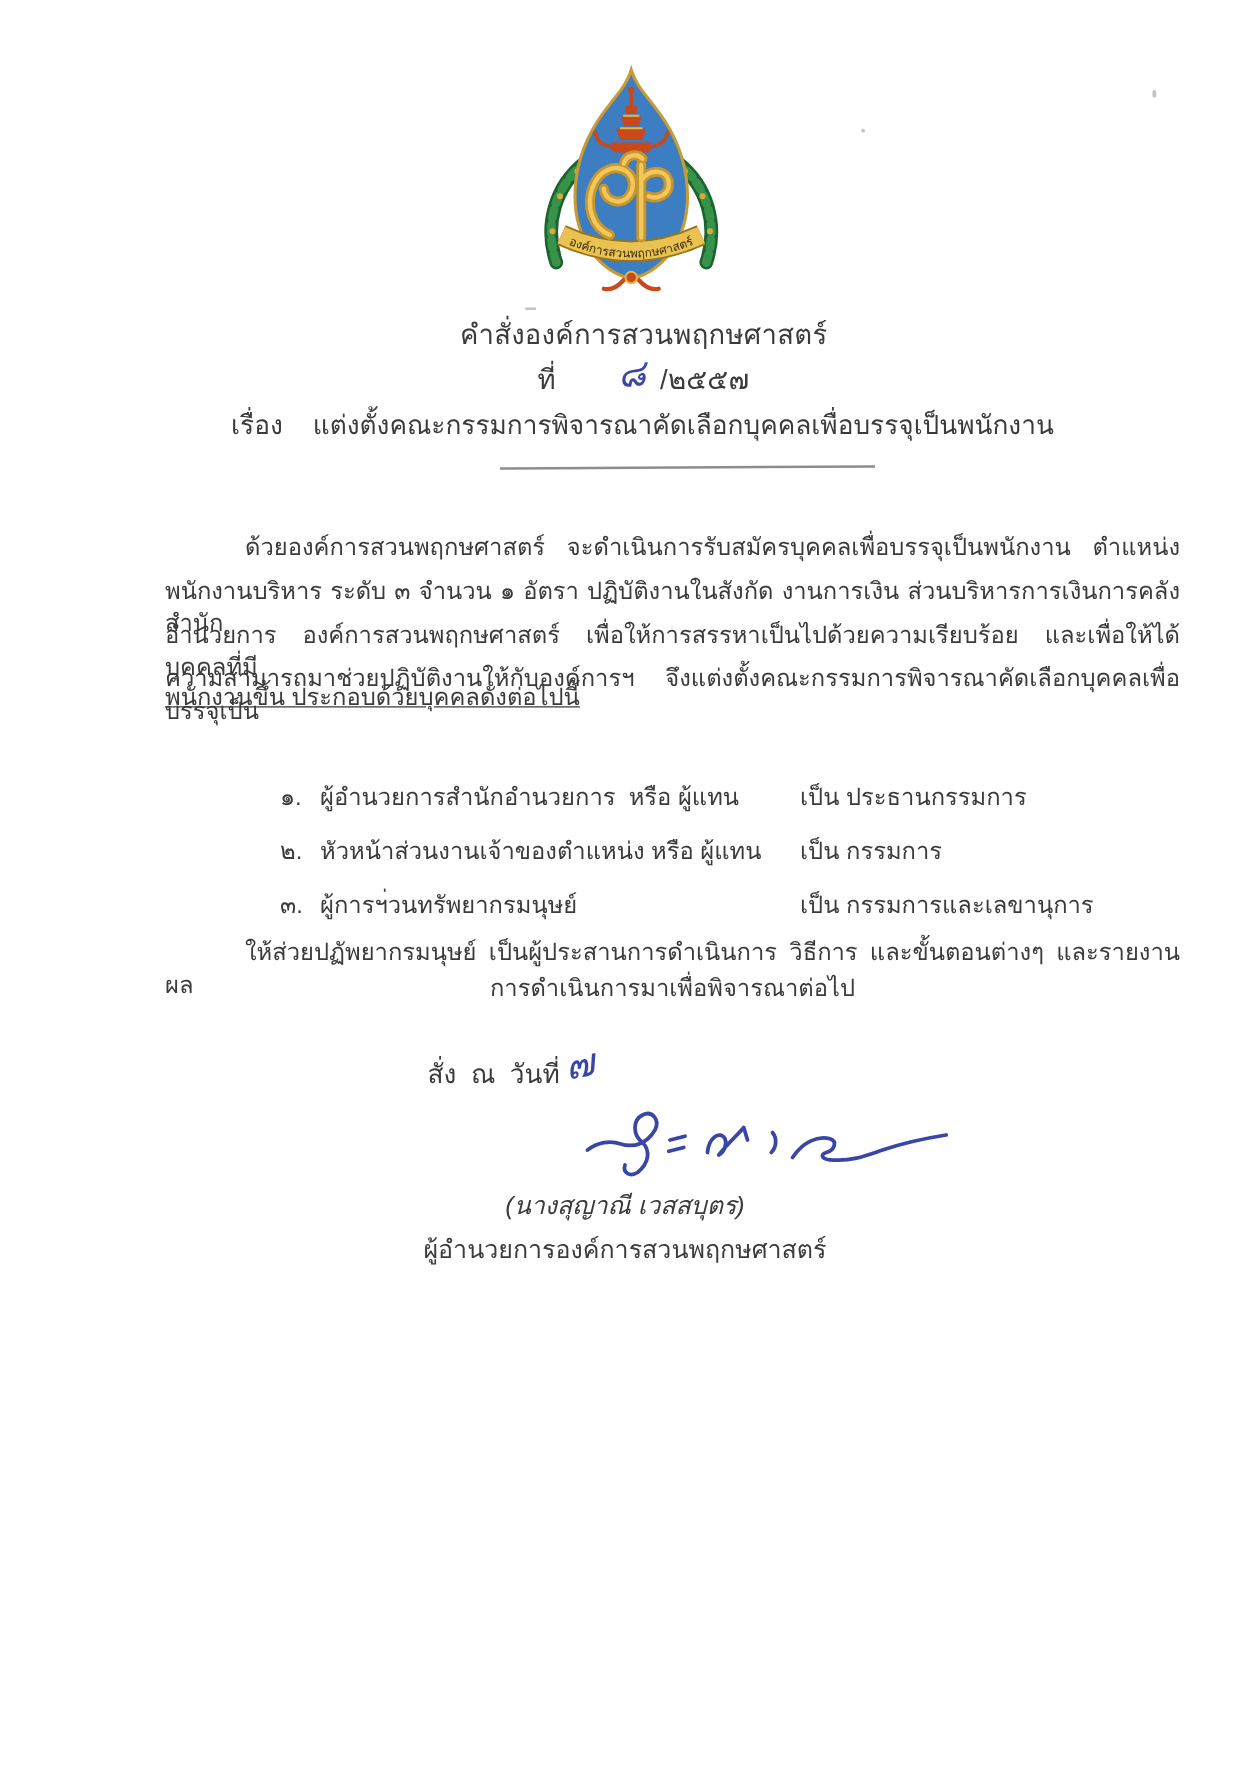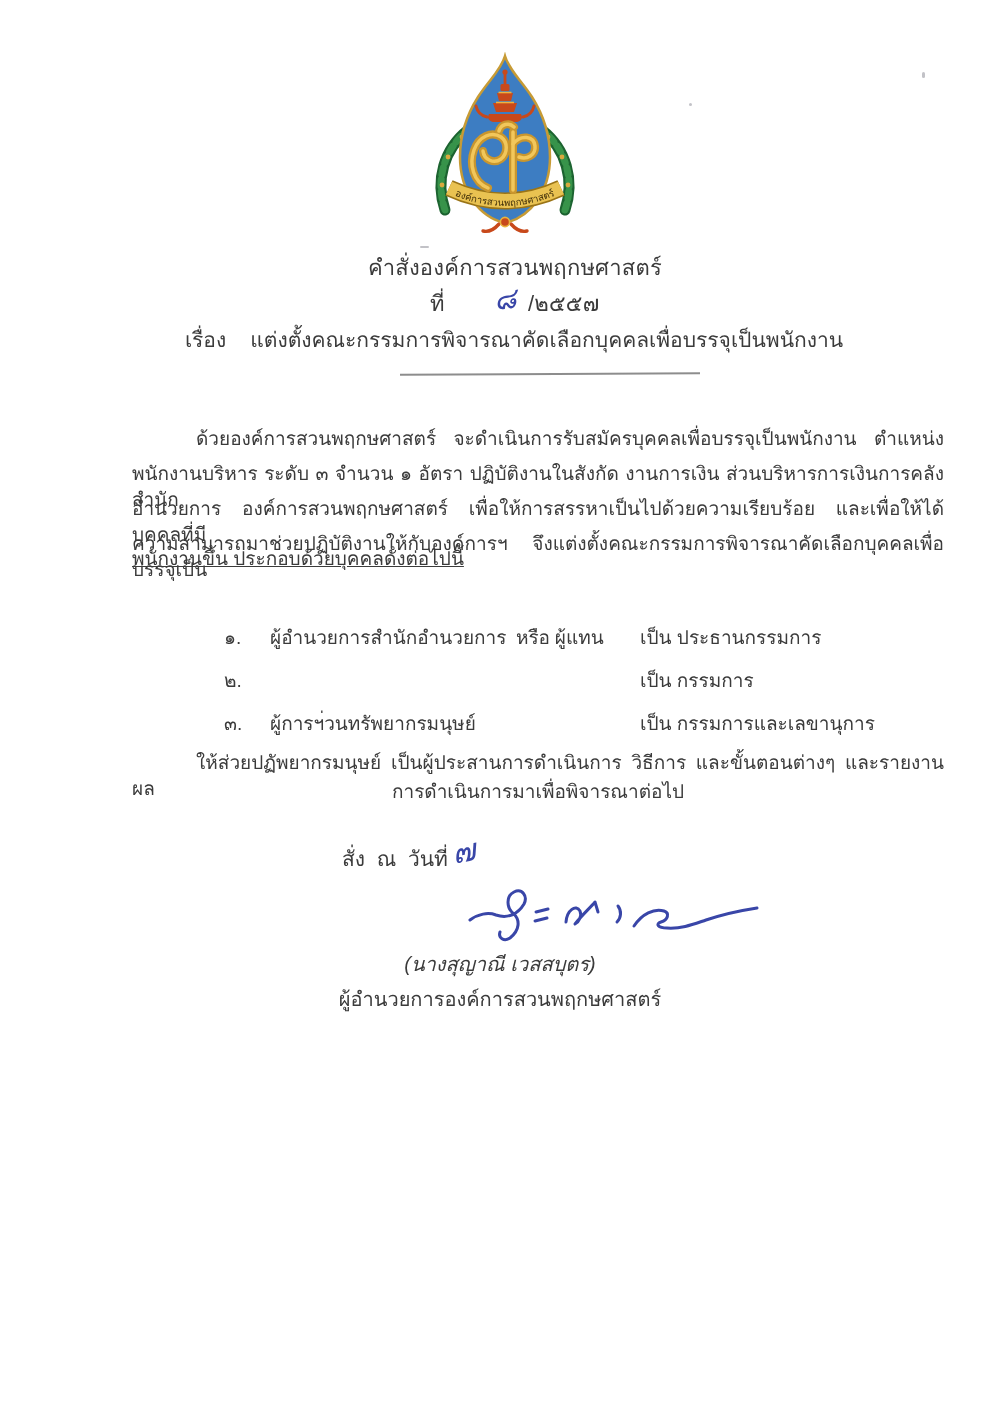--- a/index.html
+++ b/index.html
@@ -17,21 +17,21 @@
   .bline{position:absolute;left:132px;width:812px;font-size:19px;line-height:26px;}
   .just{text-align:justify;text-align-last:justify;}
   .indent{text-indent:64px;}
   .hand{color:#3946a8;font-style:italic;}
   .hand8{font-size:29px;transform:rotate(-6deg);display:inline-block;}
   .hand7{font-size:31px;transform:rotate(-10deg);display:inline-block;}
   .divider{position:absolute;left:400px;top:373px;width:300px;height:2px;
            background:#8d8d8d;transform:rotate(-0.3deg);}
   .crow{position:absolute;left:0;width:1000px;height:30px;font-size:19px;}
   .cno{position:absolute;left:224px;}
-  .cname{position:absolute;left:270px;white-space:pre;font-family:Liberation Serif, serif;}
+  .cname{position:absolute;left:256px;white-space:pre;}
   .crole{position:absolute;left:640px;white-space:pre;}
   .speck{position:absolute;background:#9a9aa2;border-radius:2px;opacity:.6;}
   .subjectwrap{display:flex;justify-content:center;gap:24px;margin-left:14px;}
 </style>
 </head>
 <body>
 
 <div class="page">
 
   <svg class="abs" style="left:415px;top:52px;" width="180" height="192" viewBox="0 0 180 192">
@@ -118,20 +118,21 @@
   <div class="bline just" style="top:531px;">ความสามารถมาช่วยปฏิบัติงานให้กับองค์การฯ จึงแต่งตั้งคณะกรรมการพิจารณาคัดเลือกบุคคลเพื่อบรรจุเป็น</div>
   <div class="bline" style="top:546px;text-decoration:underline;">พนักงานขึ้น ประกอบด้วยบุคคลดังต่อไปนี้</div>
 
   <div class="crow" style="top:622px;">
     <span class="cno">๑.</span>
     <span class="cname">ผู้อำนวยการสำนักอำนวยการ  หรือ ผู้แทน</span>
     <span class="crole">เป็น ประธานกรรมการ</span>
   </div>
   <div class="crow" style="top:665px;">
     <span class="cno">๒.</span>
+    <span class="cname">หัวหน้าส่วนงานเจ้าของตำแหน่ง หรือ ผู้แทน</span>
     <span class="crole">เป็น กรรมการ</span>
   </div>
   <div class="crow" style="top:708px;">
     <span class="cno">๓.</span>
     <span class="cname">ผู้การฯ่วนทรัพยากรมนุษย์</span>
     <span class="crole">เป็น กรรมการและเลขานุการ</span>
   </div>
 
   <div class="bline just indent" style="top:750px;">ให้ส่วยปฏัพยากรมนุษย์  เป็นผู้ประสานการดำเนินการ  วิธีการ  และขั้นตอนต่างๆ และรายงานผล</div>
   <div class="bline" style="top:779px;text-align:center;">การดำเนินการมาเพื่อพิจารณาต่อไป</div>

